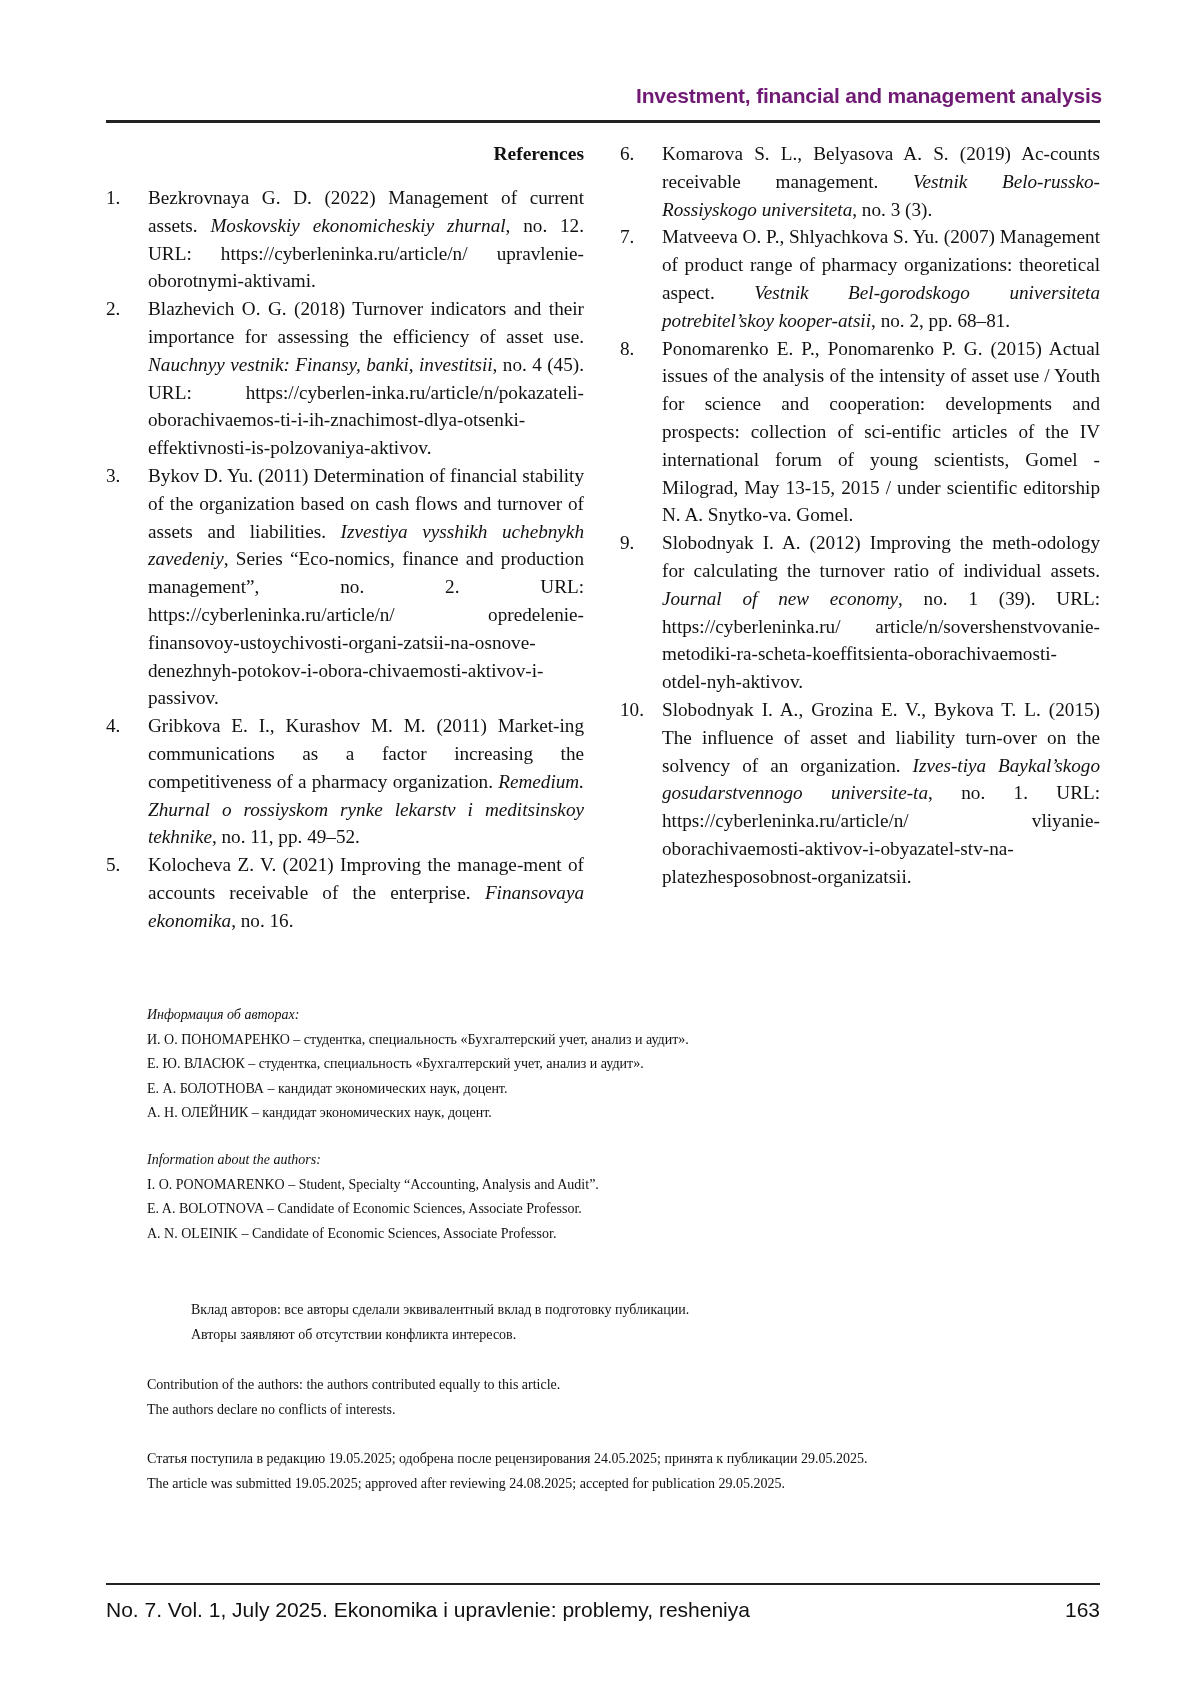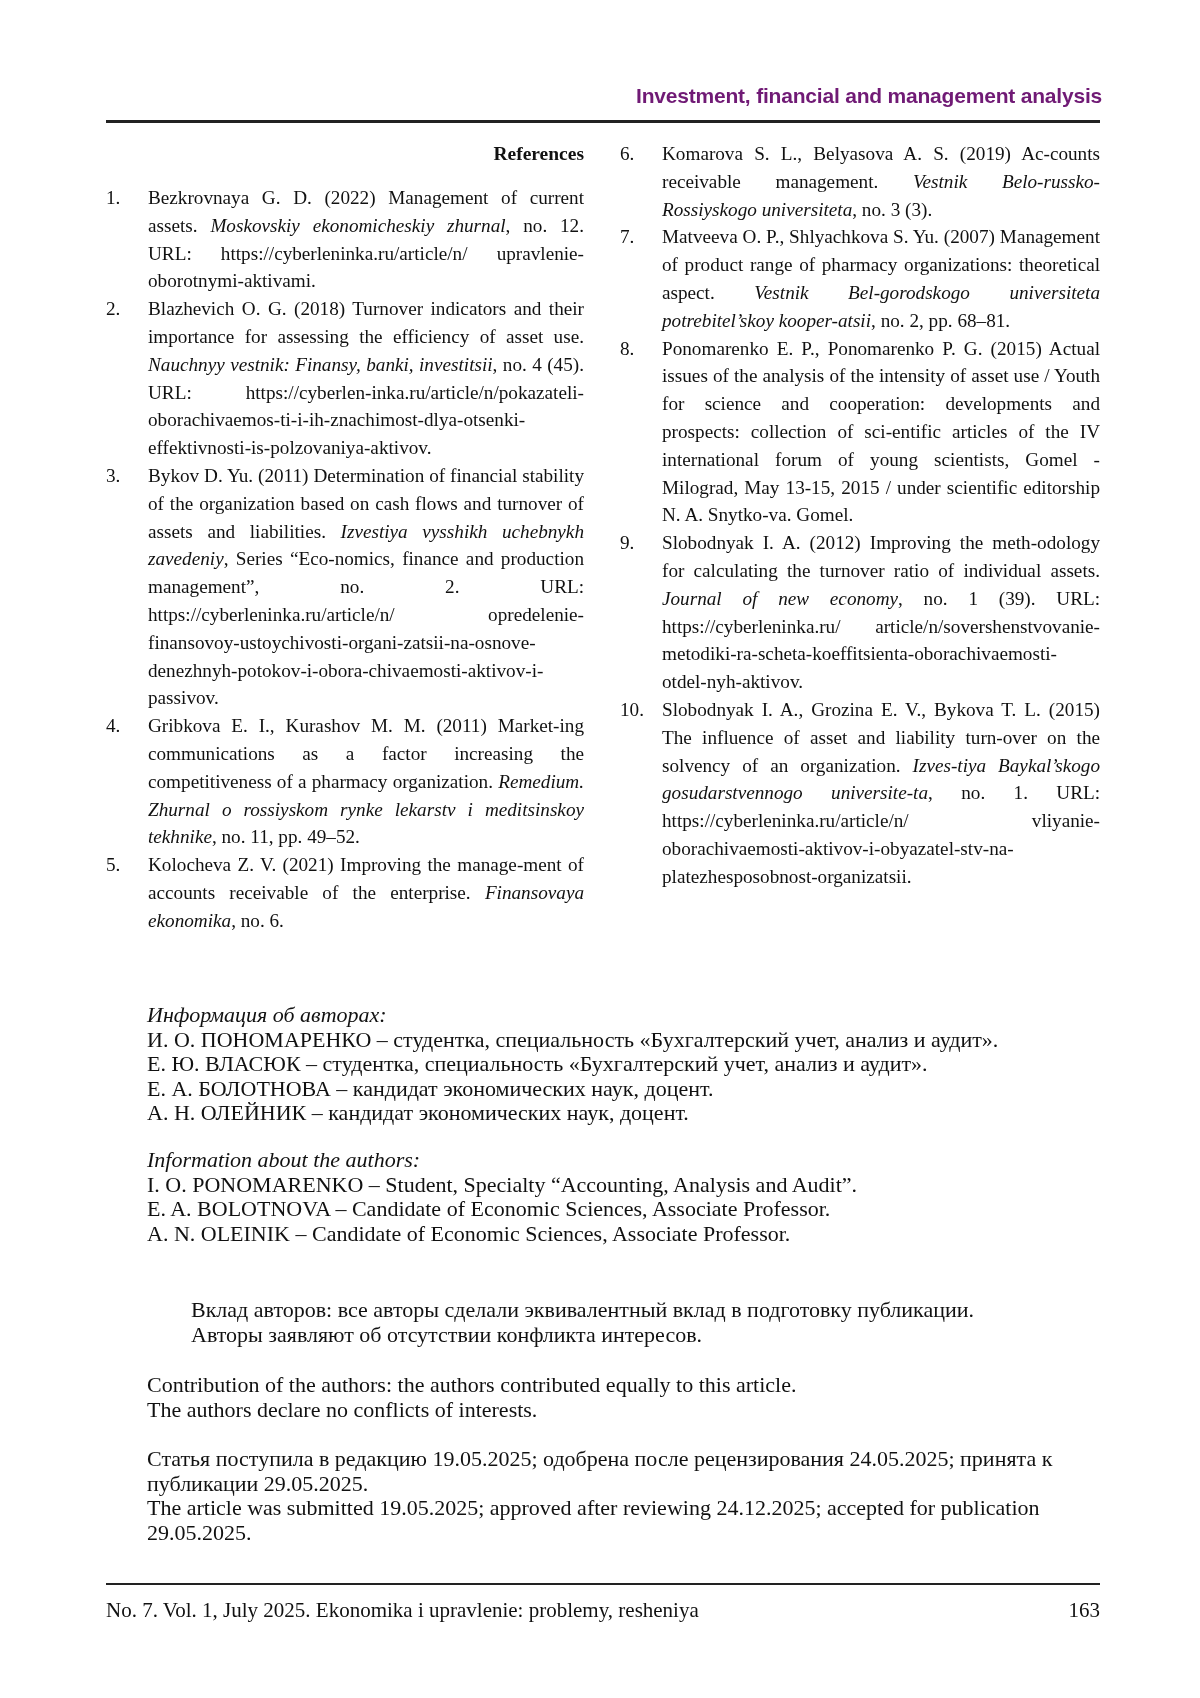--- a/index.html
+++ b/index.html
@@ -9,44 +9,44 @@
     .rule.top { top: 120px; }
     .rule.bottom { top: 1583px; height: 2px; }
     .col { position: absolute; top: 140px; font-size: 19.2px; line-height: 27.8px; }
     .col.left { left: 106px; width: 478px; }
     .col.right { left: 620px; width: 480px; }
     .refs-heading { text-align: right; font-weight: bold; margin: 0 0 16px 40px; font-size: 19.5px; line-height: 28px; }
     ol.refs { list-style: none; margin: 0; padding: 0; }
     ol.refs li { position: relative; padding-left: 42px; text-align: justify; hyphens: manual; }
     ol.refs li .num { position: absolute; left: 0; top: 0; }
     i { font-style: italic; }
-    .info { position: absolute; left: 147px; width: 960px; font-size: 22px; line-height: 24.6px; color: #111; }
+    .info { position: absolute; left: 147px; width: 960px; font-size: 14px; line-height: 24.6px; color: #111; }
     .info p { margin: 0; }
     .info .ital { font-style: italic; }
     .info-ru { top: 1003px; }
     .info-en { top: 1148px; }
     .contrib-ru { top: 1298px; margin-left: 44px; }
     .contrib-en { top: 1373px; }
     .dates { top: 1447px; }
-    .footer { position: absolute; top: 1598px; left: 106px; width: 994px; font-family: Liberation Serif, serif; font-size: 21px; color: #111; display: flex; justify-content: space-between; }
+    .footer { position: absolute; top: 1598px; left: 106px; width: 994px; font-family: Liberation Sans, sans-serif; font-size: 21px; color: #111; display: flex; justify-content: space-between; }
   </style>
 </head>
 <body>
 
 <div class="header-title">Investment, financial and management analysis</div>
 <div class="rule top"></div>
 
 <div class="col left">
   <div class="refs-heading">References</div>
   <ol class="refs">
     <li><span class="num">1.</span><span>Bezkrovnaya G. D. (2022) Management of cur­rent assets. </span><i>Moskovskiy ekonomicheskiy zhurnal</i><span>, no. 12. URL: https://cyberleninka.ru/article/n/ upravlenie-oborotnymi-aktivami.</span></li>
     <li><span class="num">2.</span><span>Blazhevich O. G. (2018) Turnover indicators and their importance for assessing the efficiency of asset use. </span><i>Nauchnyy vestnik: Finansy, banki, investitsii</i><span>, no. 4 (45). URL: https://cyberlen-inka.ru/article/n/pokazateli-oborachivaemos-ti-i-ih-znachimost-dlya-otsenki-effektivnosti-is-polzovaniya-aktivov.</span></li>
     <li><span class="num">3.</span><span>Bykov D. Yu. (2011) Determination of financial stability of the organization based on cash flows and turnover of assets and liabilities. </span><i>Izvestiya vysshikh uchebnykh zavedeniy</i><span>, Series “Eco-nomics, finance and production management”, no. 2. URL: https://cyberleninka.ru/article/n/ opredelenie-finansovoy-ustoychivosti-organi-zatsii-na-osnove-denezhnyh-potokov-i-obora-chivaemosti-aktivov-i-passivov.</span></li>
     <li><span class="num">4.</span><span>Gribkova E. I., Kurashov M. M. (2011) Market-ing communications as a factor increasing the competitiveness of a pharmacy organization. </span><i>Remedium. Zhurnal o rossiyskom rynke lekarstv i meditsinskoy tekhnike</i><span>, no. 11, pp. 49–52.</span></li>
-    <li><span class="num">5.</span><span>Kolocheva Z. V. (2021) Improving the manage-ment of accounts receivable of the enterprise. </span><i>Finansovaya ekonomika</i><span>, no. 6.</span></li>
+    <li><span class="num">5.</span><span>Kolocheva Z. V. (2021) Improving the manage-ment of accounts receivable of the enterprise. </span><i>Finansovaya ekonomika</i><span>, no. 16.</span></li>
   </ol>
 </div>
 
 <div class="col right">
   <ol class="refs">
     <li><span class="num">6.</span><span>Komarova S. L., Belyasova A. S. (2019) Ac-counts receivable management. </span><i>Vestnik Belo-russko-Rossiyskogo universiteta</i><span>, no. 3 (3).</span></li>
     <li><span class="num">7.</span><span>Matveeva O. P., Shlyachkova S. Yu. (2007) Management of product range of pharmacy organizations: theoretical aspect. </span><i>Vestnik Bel-gorodskogo universiteta potrebitel’skoy kooper-atsii</i><span>, no. 2, pp. 68–81.</span></li>
     <li><span class="num">8.</span><span>Ponomarenko E. P., Ponomarenko P. G. (2015) Actual issues of the analysis of the intensity of asset use / Youth for science and cooperation: developments and prospects: collection of sci-entific articles of the IV international forum of young scientists, Gomel - Milograd, May 13-15, 2015 / under scientific editorship N. A. Snytko-va. Gomel.</span><i></i><span></span></li>
     <li><span class="num">9.</span><span>Slobodnyak I. A. (2012) Improving the meth-odology for calculating the turnover ratio of individual assets. </span><i>Journal of new economy</i><span>, no. 1 (39). URL: https://cyberleninka.ru/ article/n/sovershenstvovanie-metodiki-ra-scheta-koeffitsienta-oborachivaemosti-otdel-nyh-aktivov.</span></li>
     <li><span class="num">10.</span><span>Slobodnyak I. A., Grozina E. V., Bykova T. L. (2015) The influence of asset and liability turn-over on the solvency of an organization. </span><i>Izves-tiya Baykal’skogo gosudarstvennogo universite-ta</i><span>, no. 1. URL: https://cyberleninka.ru/article/n/ vliyanie-oborachivaemosti-aktivov-i-obyazatel-stv-na-platezhesposobnost-organizatsii.</span></li>
@@ -73,20 +73,20 @@
   <p>Авторы заявляют об отсутствии конфликта интересов.</p>
 </div>
 
 <div class="info contrib-en">
   <p>Contribution of the authors: the authors contributed equally to this article.</p>
   <p>The authors declare no conflicts of interests.</p>
 </div>
 
 <div class="info dates">
   <p>Статья поступила в редакцию 19.05.2025; одобрена после рецензирования 24.05.2025; принята к публикации 29.05.2025.</p>
-  <p>The article was submitted 19.05.2025; approved after reviewing 24.12.2025; accepted for publication 29.05.2025.</p>
+  <p>The article was submitted 19.05.2025; approved after reviewing 24.08.2025; accepted for publication 29.05.2025.</p>
 </div>
 
 <div class="rule bottom"></div>
 <div class="footer">
   <span>No. 7. Vol. 1, July 2025. Ekonomika i upravlenie: problemy, resheniya</span>
   <span>163</span>
 </div>
 
 </body></html>

